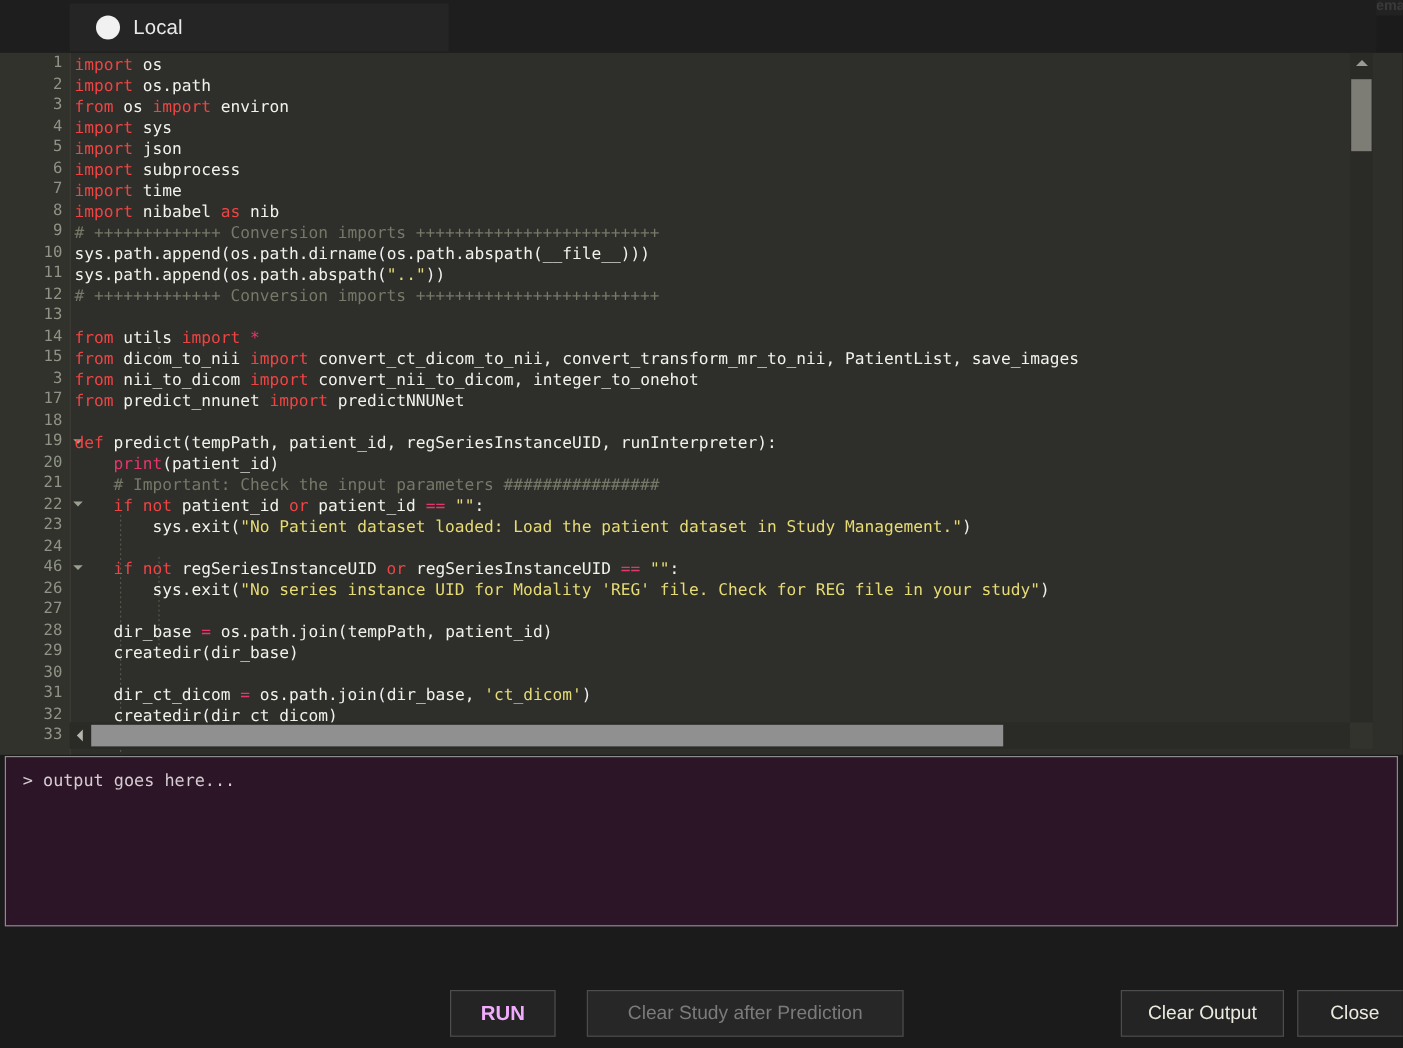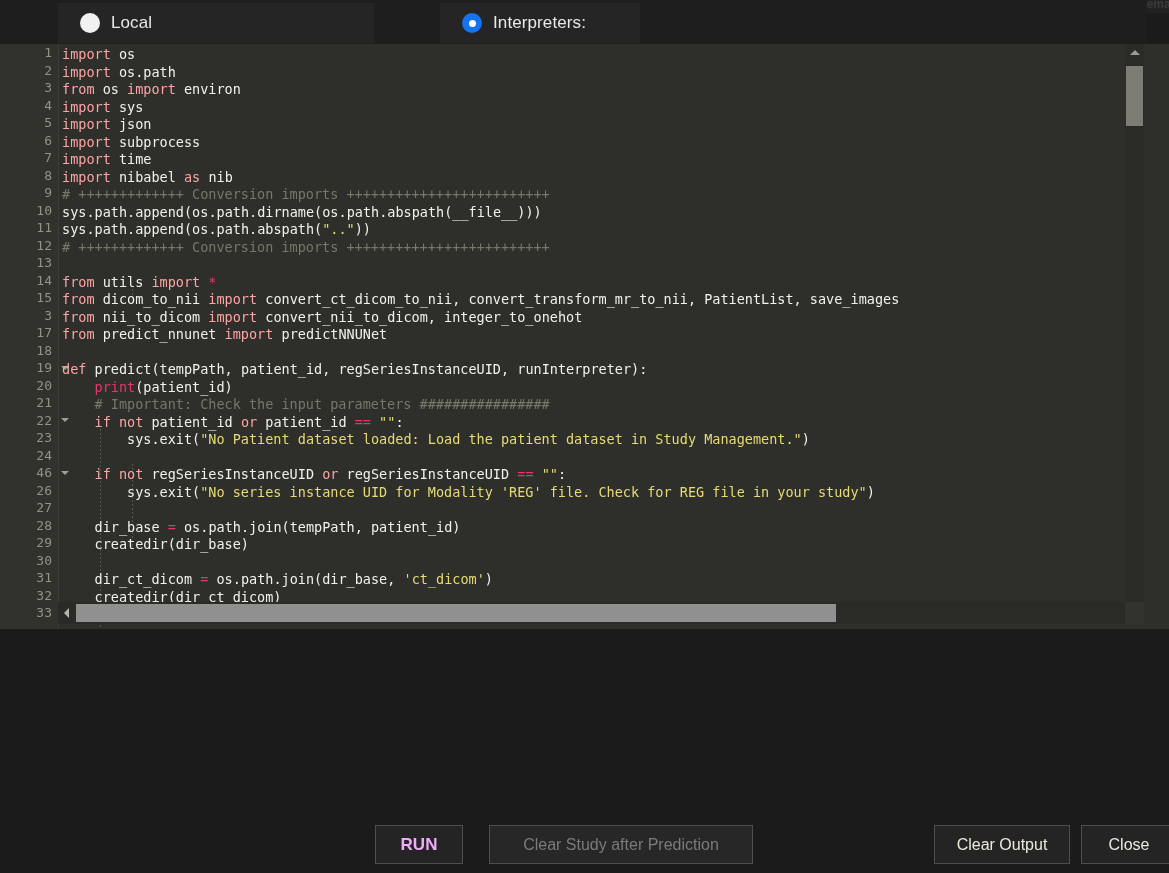--- a/index.html
+++ b/index.html
@@ -160,21 +160,21 @@
     width: 1080px;
     padding-top: 2px;
     font-family: "DejaVu Sans Mono", monospace;
     font-size: 13.5px;
     white-space: pre;
     color: #f0f0f0;
     line-height: 17.5px;
   }
   .code .line { height: 17.5px; }
 
-  .kw   { color: #fca5a5; }   
+  .kw   { color: #ef4444; }   
   .fn   { color: #e7366e; }
   .str  { color: #e6db74; }
   .cmt  { color: #767868; }
   .op   { color: #e7366e; }
   .pl   { color: #f2f2ec; }
 
   
   .iguide {
     position: absolute;
     width: 1px;
@@ -322,28 +322,20 @@
 
   <div class="toolbar">
 
     <div class="tb-cell" style="left:58px; width:316px;">
       <div class="radio-row">
         <span class="radio off"></span>
         <span class="radio-label">Local</span>
       </div>
     </div>
 
-    <div class="tb-cell" style="left:440px; width:200px;">
-      <div class="radio-row">
-        <span class="radio on">
-            <span class="dot"></span>
-          </span>
-        <span class="radio-label">Interpreters:</span>
-      </div>
-    </div>
 
   </div>
 
   <div class="editor-wrap">
     <div class="gutter" id="gutter">
         <div class="lnrow">
           <span class="ln">1</span>
         </div>
         <div class="lnrow">
           <span class="ln">2</span>
@@ -468,20 +460,23 @@
     <div class="harrow lt">
         <span></span>
       </div>
     <div class="hthumb"></div>
     <div class="harrow rt">
         <span></span>
       </div>
   </div>
   <div class="corner-box"></div>
 
+  <div class="console" id="console">
+      <div class="oline">&gt; output goes here...</div>
+    </div>
 
   <div class="btnbar">
     <div class="btn run">RUN</div>
     <div class="btn update">Clear Study after Prediction</div>
     <div class="btn clear">Clear Output</div>
     <div class="btn close">Close</div>
   </div>
 </div>
 
 </body></html>

